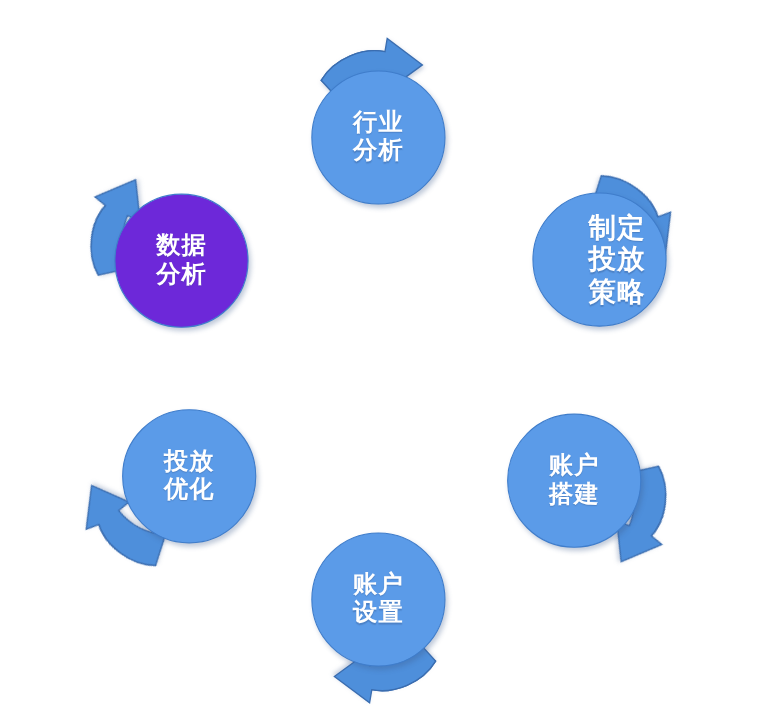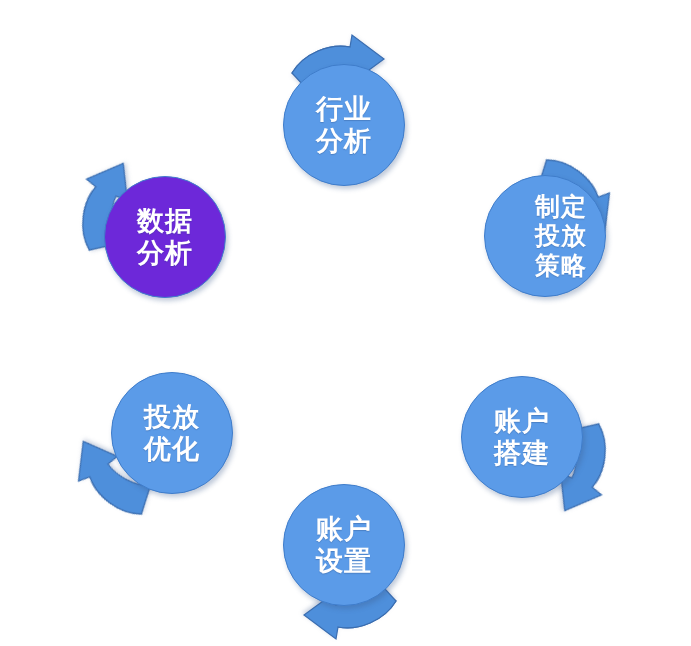--- a/index.html
+++ b/index.html
@@ -39,21 +39,21 @@
   }
   .node-label {
     color: #ffffff;
     font-weight: 700;
     line-height: 1.18;
     letter-spacing: 1px;
     white-space: pre-line;
     text-shadow: 0 1px 1px rgba(40,70,120,0.30);
     user-select: none;
   }
-  .lbl-2 { font-size: 27px; }
+  .lbl-2 { font-size: 22px; }
   .lbl-3 { font-size: 25px; margin-left: 32px; }
 </style>
 <style>.ribbon-dark{fill:#3D72B8;stroke:#3A6DB0;stroke-width:1.2;}.ribbon-light{fill:#4E8FDB;stroke:#3A6DB0;stroke-width:1.2;}#arrows g{filter:drop-shadow(1.5px 2px 2px rgba(60,90,140,0.28));}</style></head>
 <body>
 
 <div id="diagram-root">
 
   <svg id="cycle-svg" viewBox="0 0 691 646">
     <defs>
       <g id="ribbon-arrow">

